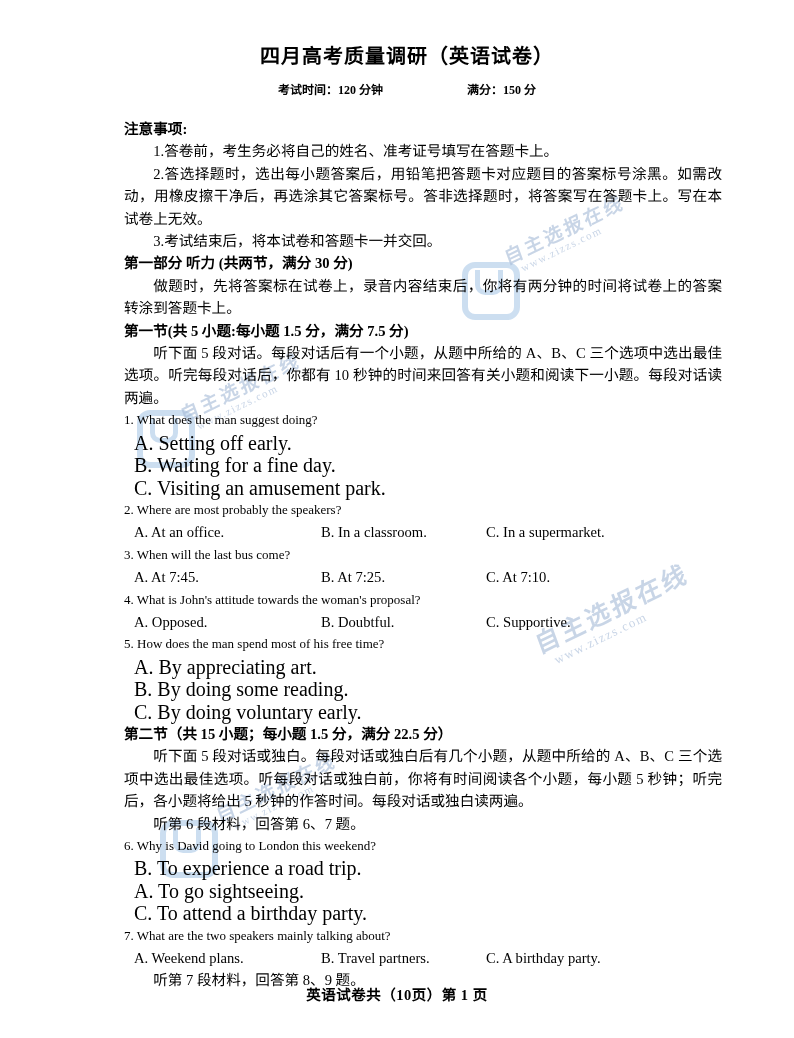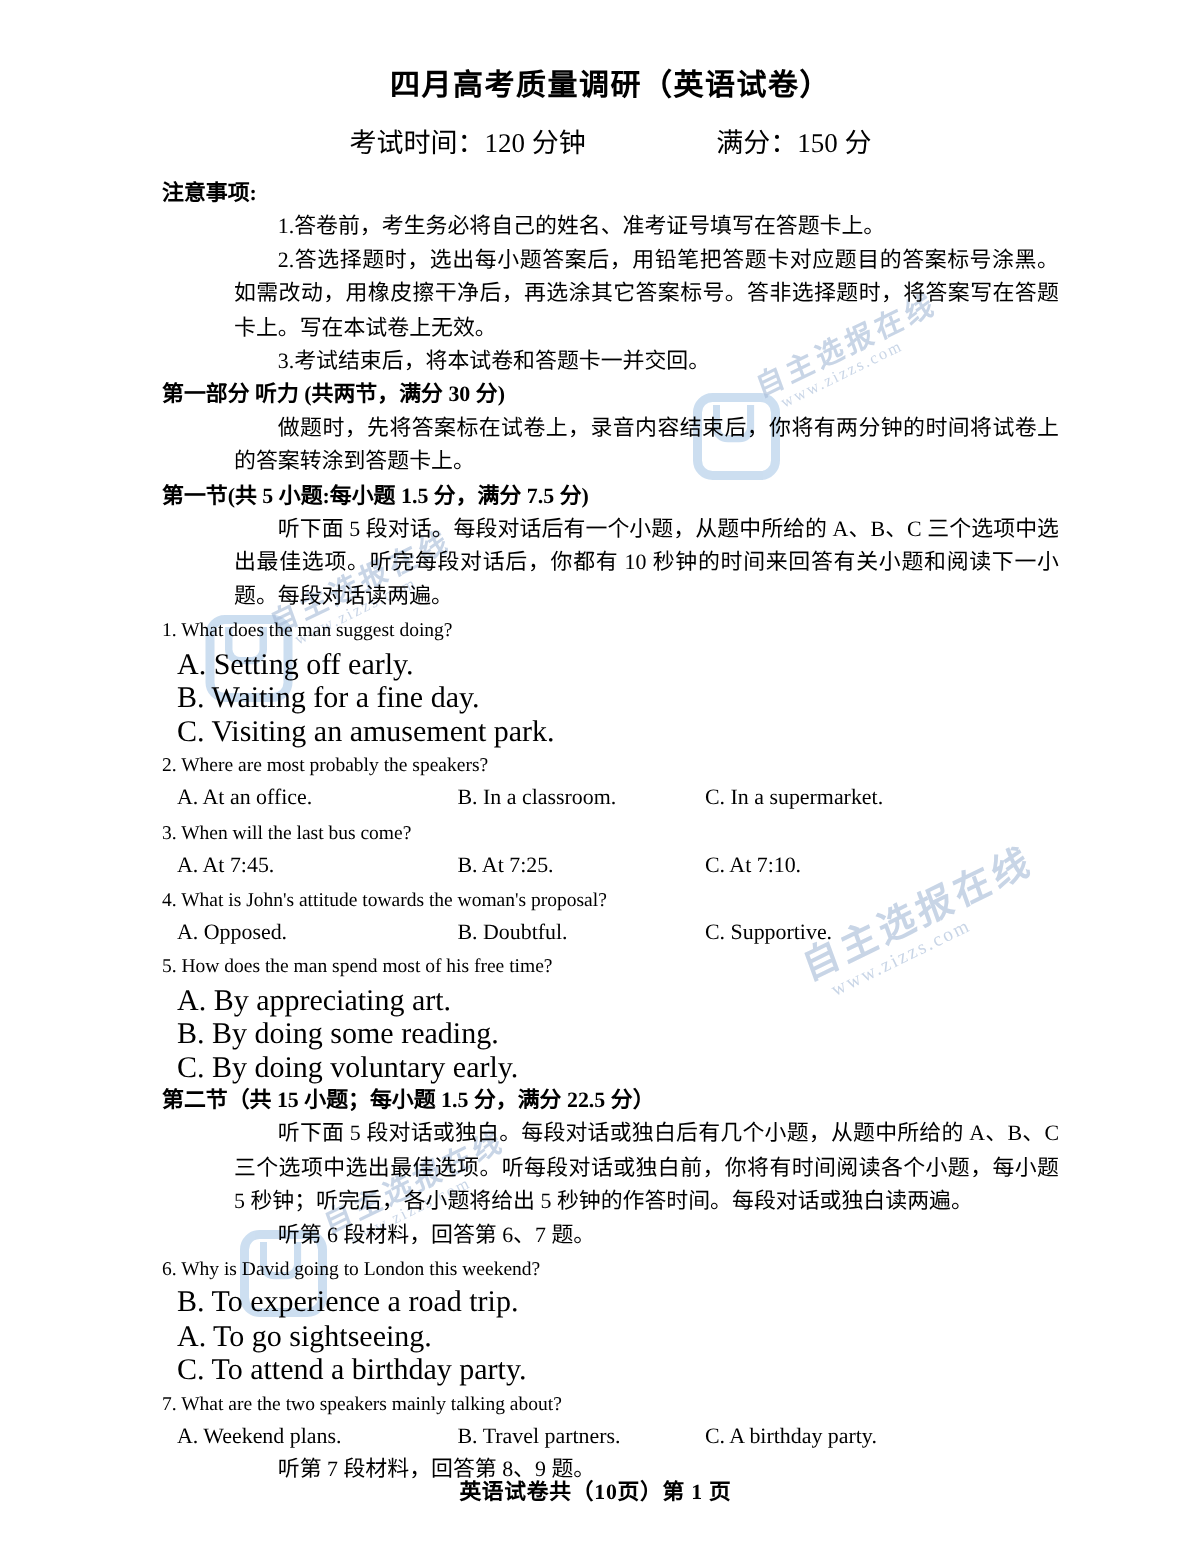--- a/index.html
+++ b/index.html
@@ -103,43 +103,43 @@
     position: absolute;
     left: 0; right: 0;
     top: 40px;
   }
 
   .exam-meta {
     position: absolute;
     left: 0; right: 0;
     top: 80px;
     text-align: center;
-    font-weight: 400;
-    font-size: 18px;
+    font-weight: 700;
+    font-size: 12px;
     font-family: "Liberation Sans", "DejaVu Sans", sans-serif;
   }
   .exam-meta .gap { display: inline-block; width: 78px; }
 
   .body-flow {
     position: absolute;
-    left: 0;
+    left: 16px;
     top: 118px;
     width: 598px;
   }
 
   .ln {
     font-size: 14.6px;
     line-height: 22.4px;
     text-align: justify;
     text-justify: inter-ideograph;
     margin: 0;
     white-space: normal;
   }
   .bold { font-weight: 700; }
-  .indent { text-indent: 2em; margin-left: 48px; }
+  .indent { text-indent: 2em; }
 
   .q-line {
     font-size: 13px;
     line-height: 22.4px;
     margin: 0;
   }
   .opt-row {
     position: relative;
     font-size: 14.6px;
     line-height: 22.4px;

